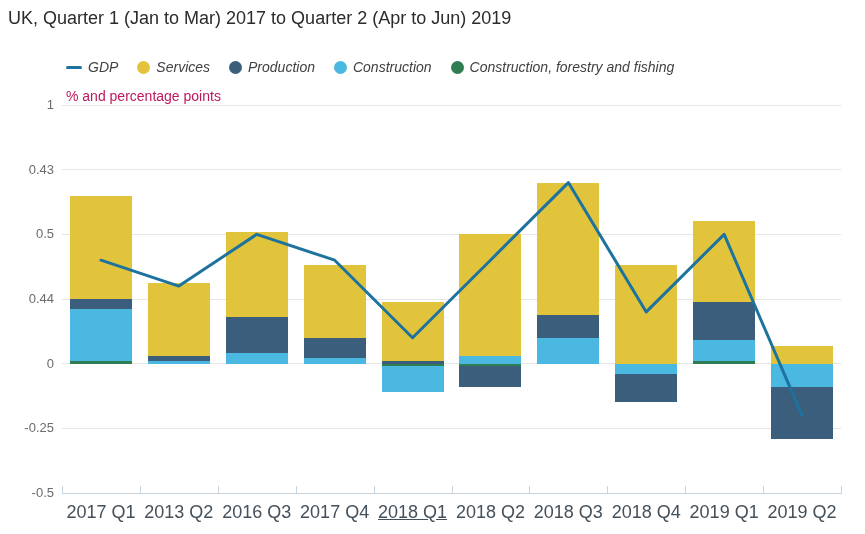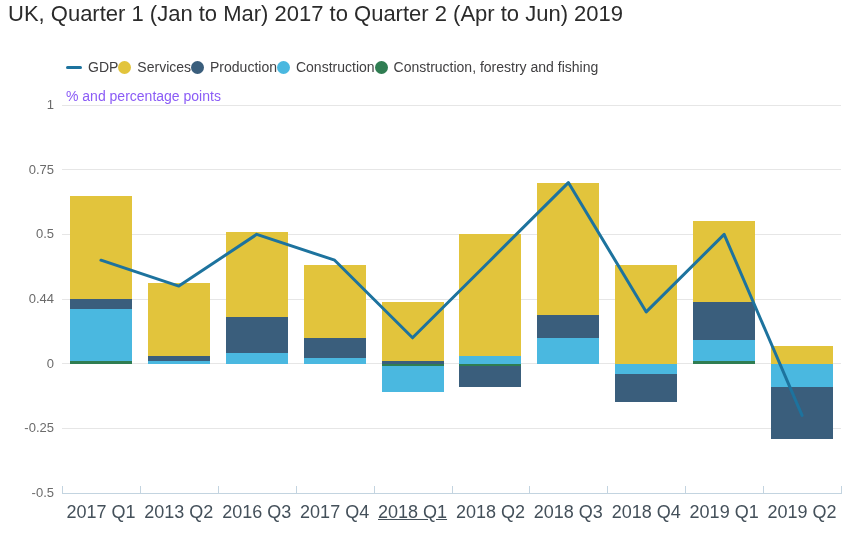--- a/index.html
+++ b/index.html
@@ -1,24 +1,24 @@
 <!DOCTYPE html>
 <html><head>
 <meta charset="utf-8">
 <style>
   html,body{margin:0;padding:0;background:#fff;}
   .chart{position:relative;width:865px;height:534px;background:#fff;
          font-family:"Liberation Sans",sans-serif;overflow:hidden;}
-  .title{position:absolute;left:8px;top:1px;font-size:22px;color:#2b2b2b;}
-  .legend{position:absolute;left:66px;top:59px;display:flex;}
+  .title{position:absolute;left:8px;top:8px;font-size:18px;color:#2b2b2b;}
+  .legend{position:absolute;left:66px;top:59px;display:flex;gap:19px;font-style:italic;}
   .legend-item{display:flex;align-items:center;gap:6px;cursor:pointer;}
   .legend-label{font-size:14px;color:#414042;}
   .sw-line{width:16px;height:3px;border-radius:2px;}
   .sw-dot{width:13px;height:13px;border-radius:50%;}
-  .subtitle{position:absolute;left:66px;top:88px;font-size:14px;color:#8b5cf6;}
+  .subtitle{position:absolute;left:66px;top:88px;font-size:14px;color:#be185d;}
   .gridline{position:absolute;height:1px;background:#e6e6e6;}
   .ytick{position:absolute;width:50px;text-align:right;font-size:13px;color:#6b6b6b;}
   .xaxis{position:absolute;height:1px;background:#c3d4e0;}
   .xtick{position:absolute;width:1px;height:7px;background:#c3d4e0;}
   .xlabel{position:absolute;text-align:center;font-size:18px;color:#44505a;}
   .seg{position:absolute;}
   svg.lines{position:absolute;left:0;top:0;pointer-events:none;}
 </style>
 </head>
 <body>
@@ -45,21 +45,21 @@
       <div class="legend-item">
         <span class="sw-dot" style="background: rgb(47, 125, 82);"></span>
         <span class="legend-label">Construction, forestry and fishing</span>
       </div>
     </div>
   <div class="subtitle">% and percentage points</div>
   <div id="plot">
       <div class="gridline" style="left: 62px; top: 104.5px; width: 779px;"></div>
       <div class="ytick" style="left: 4px; top: 97px;">1</div>
       <div class="gridline" style="left: 62px; top: 169.167px; width: 779px;"></div>
-      <div class="ytick" style="left: 4px; top: 161.667px;">0.75</div>
+      <div class="ytick" style="left: 4px; top: 161.667px;">0.43</div>
       <div class="gridline" style="left: 62px; top: 233.833px; width: 779px;"></div>
       <div class="ytick" style="left: 4px; top: 226.333px;">0.5</div>
       <div class="gridline" style="left: 62px; top: 298.5px; width: 779px;"></div>
       <div class="ytick" style="left: 4px; top: 291px;">0.44</div>
       <div class="gridline" style="left: 62px; top: 363.167px; width: 779px;"></div>
       <div class="ytick" style="left: 4px; top: 355.667px;">0</div>
       <div class="gridline" style="left: 62px; top: 427.833px; width: 779px;"></div>
       <div class="ytick" style="left: 4px; top: 420.333px;">-0.25</div>
       <div class="ytick" style="left: 4px; top: 485px;">-0.5</div>
       <div class="xaxis" style="left: 62px; top: 493px; width: 780px;"></div>

